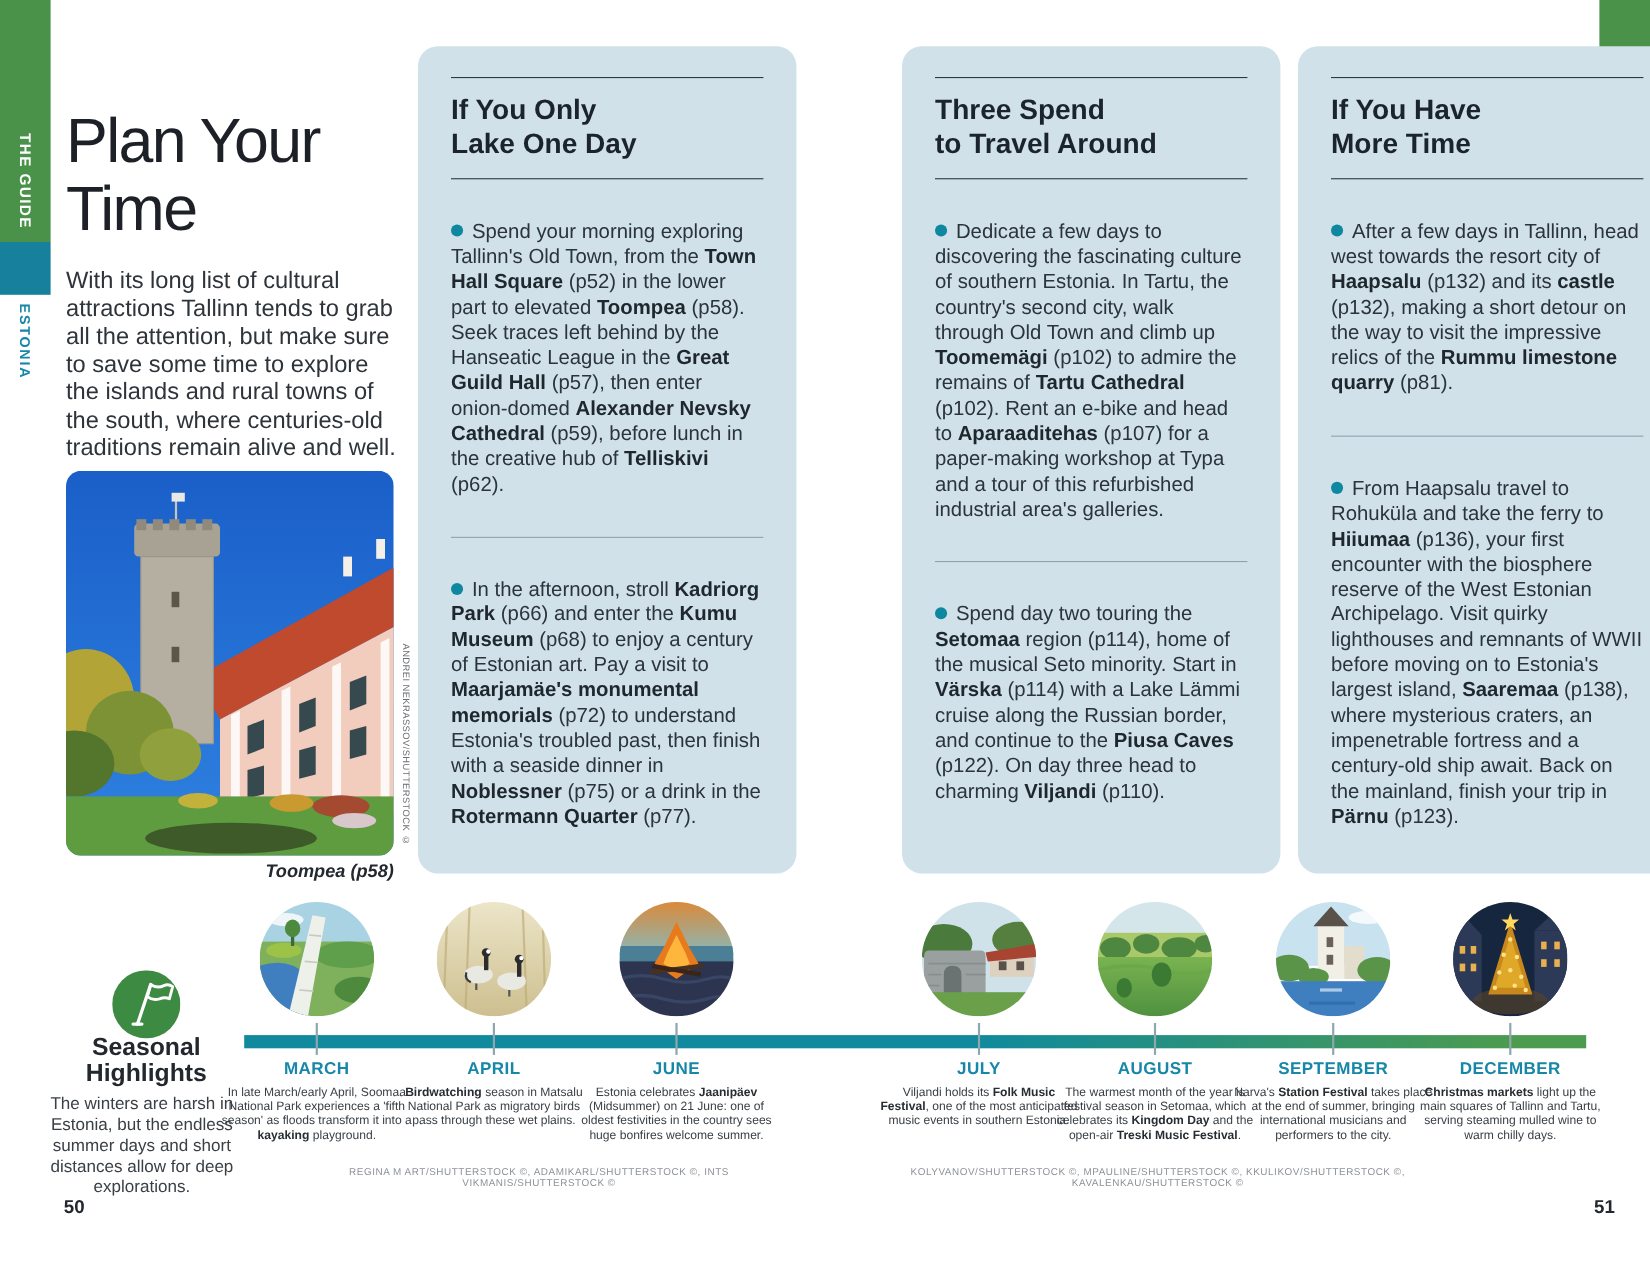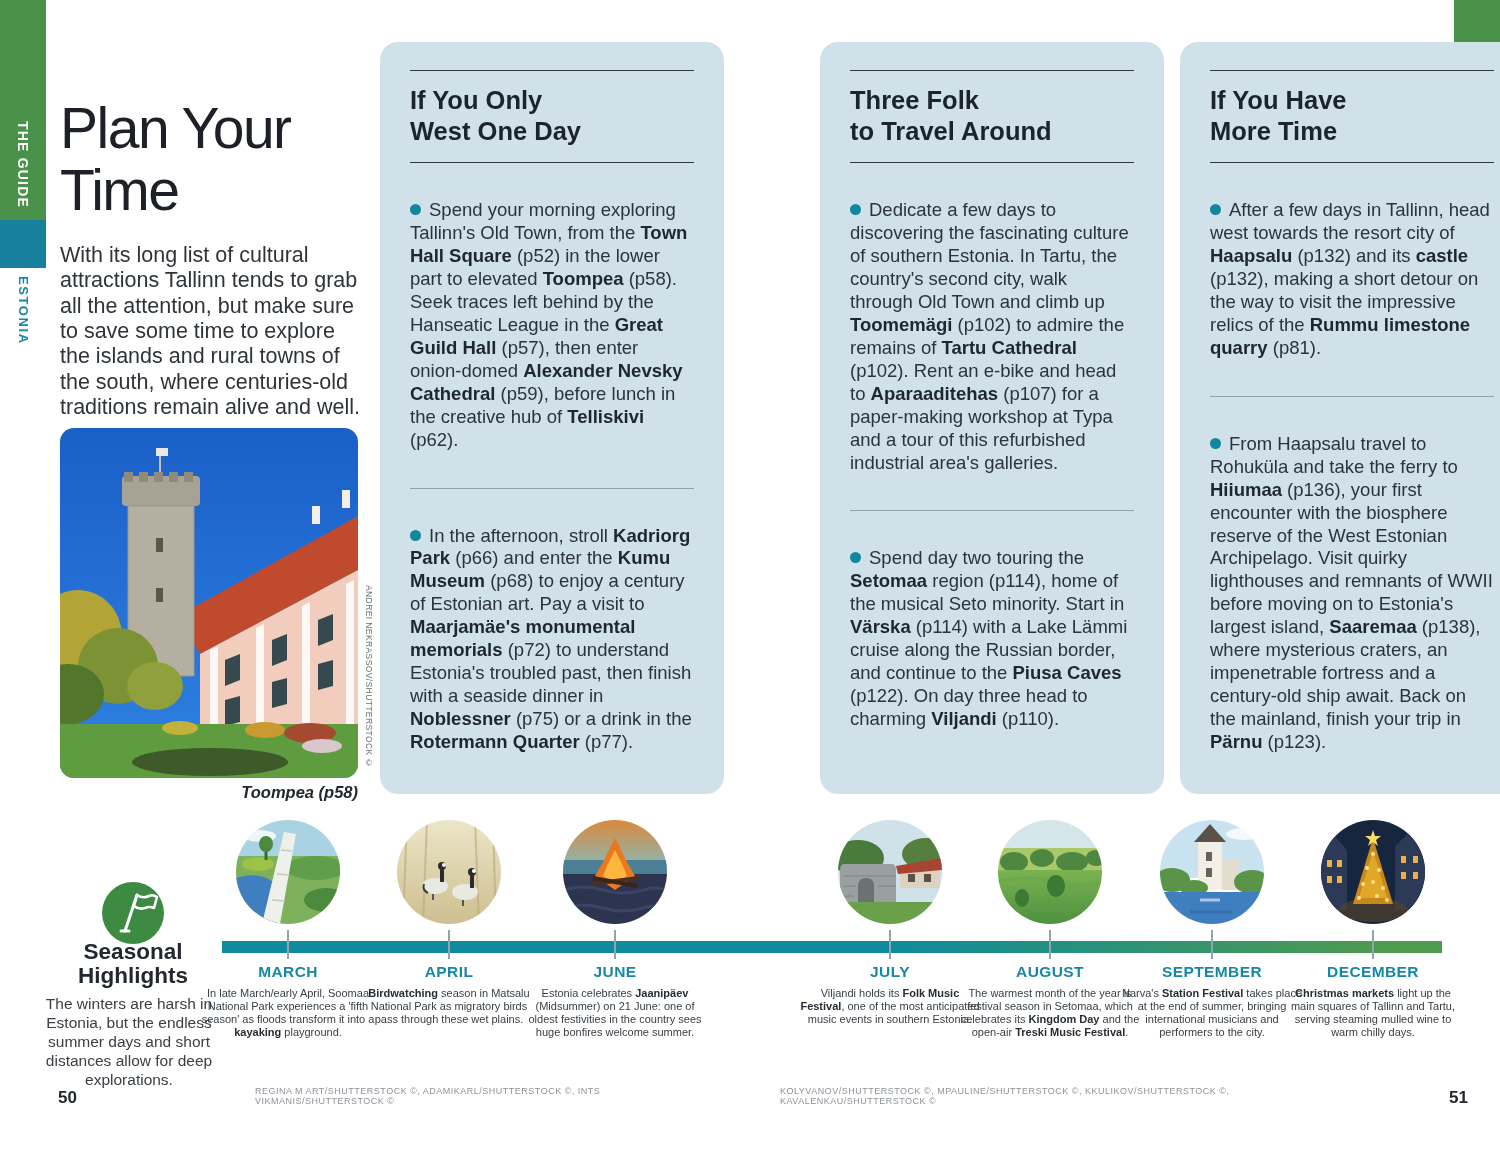--- a/index.html
+++ b/index.html
@@ -61,21 +61,21 @@
   .mcircle{position:absolute;top:820px;width:104px;height:104px;border-radius:50%;overflow:hidden;}
   .mcircle svg{display:block;}
 
   
   .mcol{position:absolute;top:963px;width:180px;text-align:center;}
   .mlabel{font-size:15.5px;font-weight:bold;color:var(--label-teal,#1787a8);letter-spacing:0.4px;margin-bottom:6px;}
   .mtext{font-size:11px;line-height:1.17;color:#3a4046;}
   .mtext .b{font-weight:bold;color:#272d33;}
 
   
-  .credits{position:absolute;top:1086px;font-size:9px;color:#8d9297;letter-spacing:0.5px;text-align:left;}
+  .credits{position:absolute;top:1060px;font-size:9px;color:#8d9297;letter-spacing:0.5px;text-align:center;}
   #credits-left{left:255px;width:470px;}
   #credits-right{left:780px;width:545px;}
   .pagenum{position:absolute;top:1088px;font-size:17px;font-weight:bold;color:#23282e;}
   #pagenum-left{left:46px;margin-left:12px;}
   #pagenum-right{right:32px;}
 </style>
 </head>
 <body>
 
 <div id="page">
@@ -158,32 +158,32 @@
       <ellipse cx="262" cy="318" rx="20" ry="7" fill="#d8c8cc"></ellipse>
     </svg>
   </div>
   <div id="photo-credit">ANDREI NEKRASSOV/SHUTTERSTOCK ©</div>
   <div id="photo-caption">Toompea (p58)</div>
 
   <div id="panel-0" class="panel">
     <hr class="rule">
     <div class="panel-title">
       <div>If You Only</div>
-      <div>West One Day</div>
+      <div>Lake One Day</div>
     </div>
     <hr class="rule">
     <p class="bullet"><span class="dot"></span><span><span>Spend your morning exploring Tallinn's Old Town, from the </span><span class="b">Town Hall Square</span><span> (p52) in the lower part to elevated </span><span class="b">Toompea</span><span> (p58). Seek traces left behind by the Hanseatic League in the </span><span class="b">Great Guild Hall</span><span> (p57), then enter onion-domed </span><span class="b">Alexander Nevsky Cathedral</span><span> (p59), before lunch in the creative hub of </span><span class="b">Telliskivi</span><span> (p62).</span></span></p>
     <hr class="bullet-sep">
     <p class="bullet"><span class="dot"></span><span><span>In the afternoon, stroll </span><span class="b">Kadriorg Park</span><span> (p66) and enter the </span><span class="b">Kumu Museum</span><span> (p68) to enjoy a century of Estonian art. Pay a visit to </span><span class="b">Maarjamäe's monumental memorials</span><span> (p72) to understand Estonia's troubled past, then finish with a seaside dinner in </span><span class="b">Noblessner</span><span> (p75) or a drink in the </span><span class="b">Rotermann Quarter</span><span> (p77).</span></span></p>
   </div>
 
   <div id="panel-1" class="panel">
     <hr class="rule">
     <div class="panel-title">
-      <div>Three Folk</div>
+      <div>Three Spend</div>
       <div>to Travel Around</div>
     </div>
     <hr class="rule">
     <p class="bullet"><span class="dot"></span><span><span>Dedicate a few days to discovering the fascinating culture of southern Estonia. In Tartu, the country's second city, walk through Old Town and climb up </span><span class="b">Toomemägi</span><span> (p102) to admire the remains of </span><span class="b">Tartu Cathedral</span><span> (p102). Rent an e-bike and head to </span><span class="b">Aparaaditehas</span><span> (p107) for a paper-making workshop at Typa and a tour of this refurbished industrial area's galleries.</span></span></p>
     <hr class="bullet-sep">
     <p class="bullet"><span class="dot"></span><span><span>Spend day two touring the </span><span class="b">Setomaa</span><span> region (p114), home of the musical Seto minority. Start in </span><span class="b">Värska</span><span> (p114) with a Lake Lämmi cruise along the Russian border, and continue to the </span><span class="b">Piusa Caves</span><span> (p122). On day three head to charming </span><span class="b">Viljandi</span><span> (p110).</span></span></p>
   </div>
 
   <div id="panel-2" class="panel">
     <hr class="rule">

